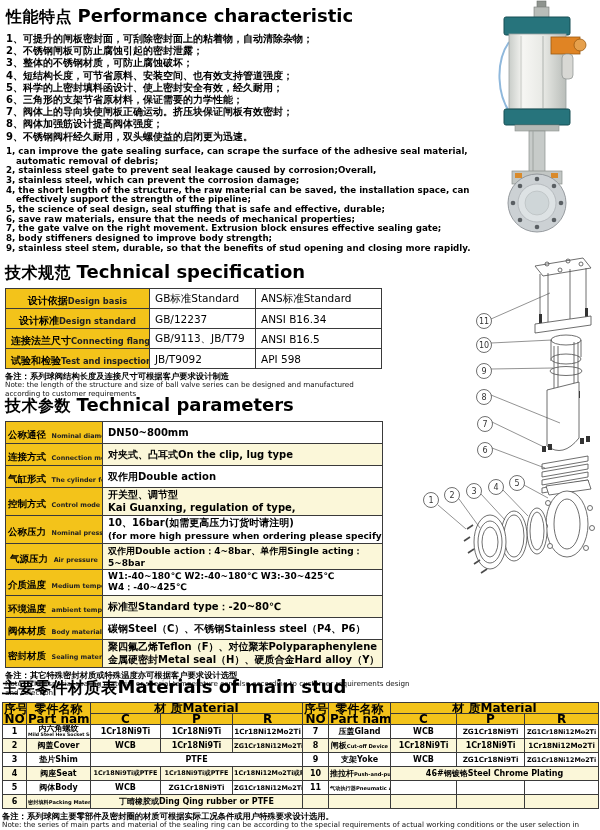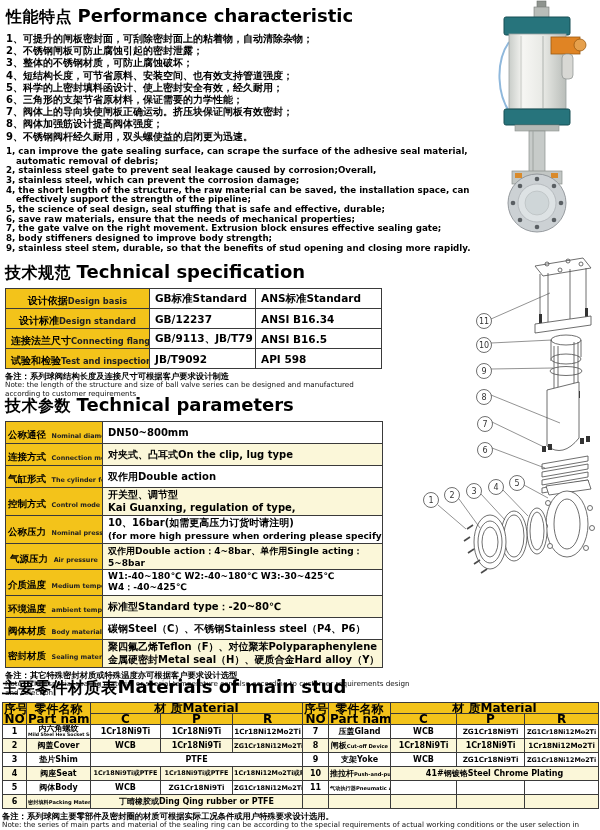--- a/index.html
+++ b/index.html
@@ -20,21 +20,21 @@
   
   .note-zh { font-size:8.3px; font-weight:bold; line-height:10px; margin-top:2px; }
   .note-en { font-size:7.2px; line-height:8.6px; color:#111; }
 
   
   .techspec { position:absolute; left:5px; top:261px; width:378px; }
   table.spec { border-collapse:collapse; table-layout:fixed; width:376px; margin-top:4px; }
   table.spec td { border:1px solid #3a3a3a; height:18px; padding:0 5px; overflow:hidden; white-space:nowrap; }
   .goldcell { background:#F3C31A; text-align:center; font-weight:bold; }
   .goldcell .zh { font-size:10px; } .goldcell .en { font-size:8.3px; color:#222; }
-  .valcell { font-weight:bold; font-size:10.5px; background:#fff; }
+  .valcell { font-weight:normal; font-size:10.5px; background:#fff; }
 
   
   .techparams { position:absolute; left:5px; top:394px; width:412px; }
   table.params { border-collapse:collapse; table-layout:fixed; width:378px; margin-top:4px; }
   table.params td { border:1px solid #3a3a3a; padding:1px 5px; overflow:hidden; }
   table.params td.lab { width:92px; background:#F3C31A; text-align:center; font-weight:bold; padding:1px 2px; white-space:nowrap; }
   table.params td.lab .zh { font-size:9.5px; } table.params td.lab .en { font-size:6.4px; color:#222; }
   table.params td.val { font-weight:bold; font-size:10px; }
   table.params tr.single td { height:15px; }
   table.params tr.double td.val div { line-height:12.5px; white-space:nowrap; }
@@ -449,21 +449,21 @@
         <td class="sm">ZG1Cr18Ni12Mo2Ti</td>
       </tr>
       <tr class="creamrow">
         <td>4</td>
         <td><span>阀座</span><span>Seat</span></td>
         <td class="sm">1Cr18Ni9Ti或PTFE</td>
         <td class="sm">1Cr18Ni9Ti或PTFE</td>
         <td class="sm">1Cr18Ni12Mo2Ti或PTFE</td>
         <td>10</td>
         <td><span>推拉杆</span><span class="pt-en-tiny">Push-and-pull Rod</span></td>
-        <td colspan="3">41#钢镀铬Steel Chrome Plating</td>
+        <td colspan="3">46#钢镀铬Steel Chrome Plating</td>
       </tr>
       <tr>
         <td>5</td>
         <td><span>阀体</span><span>Body</span></td>
         <td>WCB</td>
         <td class="med">ZG1Cr18Ni9Ti</td>
         <td class="sm">ZG1Cr18Ni12Mo2Ti</td>
         <td>11</td>
         <td><span class="pt-en-tiny">气动执行器</span><span class="pt-en-tiny">Pneumatic Actuator</span></td>
         <td></td>

